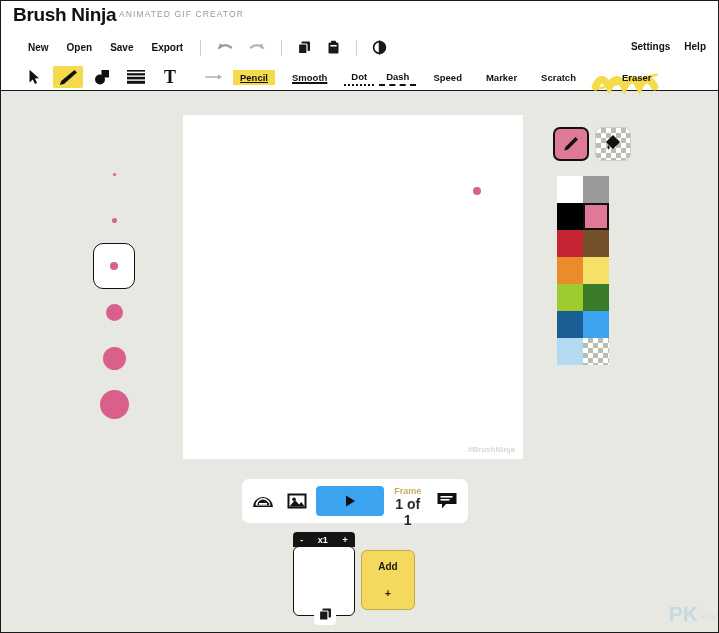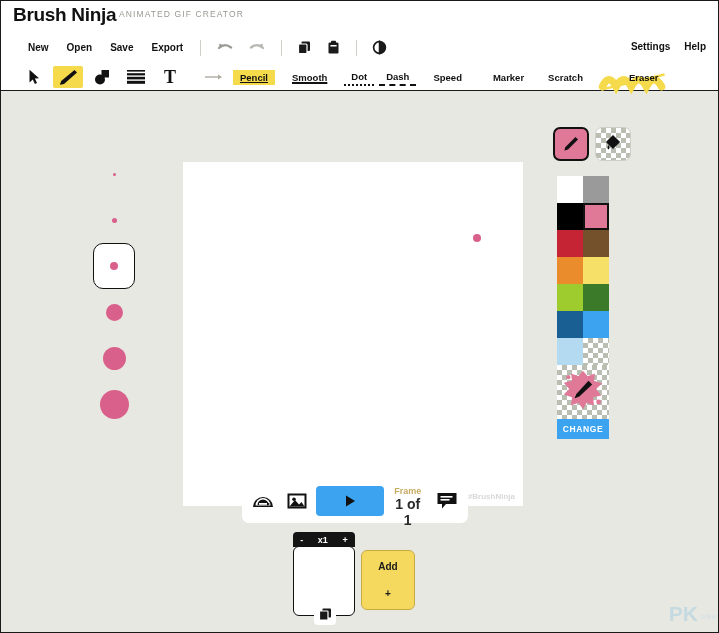--- a/index.html
+++ b/index.html
@@ -85,21 +85,20 @@
   .scribble-mark {
     position: absolute; left: -2px; top: 0px; right: -2px; bottom: -1px;
     pointer-events: none;
   }
 
   
   .canvas {
     position: absolute; left: 182px; top: 114px;
     width: 340px; height: 344px;
     background: #ffffff;
-    margin-top: 47px;
   }
   .canvas-dot {
     position: absolute; border-radius: 50%; background: #d9608a;
   }
   .watermark {
     position: absolute; right: 8px; bottom: 5px;
     font-size: 8px; color: #d8d8d8; font-weight: bold;
   }
 
   
@@ -323,21 +322,21 @@
           <path d="M14 2.5 L18 5 L14 7.5 Z" fill="#b0aca2"></path>
         </svg>
       </div>
 
       <div class="brushopts">
         <div class="bopt active">Pencil</div>
         <div class="bopt solid" style="margin-left:10px;">Smooth</div>
         <div class="bopt dotted" style="margin-left:10px;">Dot</div>
         <div class="bopt dashed" style="margin-left:5px;">Dash</div>
         <div class="bopt" style="margin-left:10px;">Speed</div>
-        <div class="bopt" style="margin-left:17px;">Marker</div>
+        <div class="bopt" style="margin-left:10px;">Marker</div>
         <div class="bopt" style="margin-left:10px;">Scratch</div>
         <div class="bopt scribble" style="margin-left:10px;">
           <svg class="scribble-mark" viewBox="0 0 46 16" preserveAspectRatio="none">
             <path d="M3 11 Q7 2 12 11 Q17 2 22 11 Q27 2 32 11 Q37 2 42 11" stroke="#f5da4b" stroke-width="5" fill="none" stroke-linecap="round"></path>
             <path d="M2 13 L44 3" stroke="#f5da4b" stroke-width="1.6" fill="none"></path>
           </svg>
           <span style="position:relative;z-index:2;padding-left:22px;">Eraser</span>
         </div>
       </div>
     </div>
@@ -396,30 +395,20 @@
     <div class="sw" style="background:#ea8b2c;"></div>
     <div class="sw" style="background:#f6e068;"></div>
     <div class="sw" style="background:#9ecb2d;"></div>
     <div class="sw" style="background:#3a7a28;"></div>
     <div class="sw" style="background:#1a5f93;"></div>
     <div class="sw" style="background:#3ba3ef;"></div>
     <div class="sw" style="background:#b3daf0;"></div>
     <div class="sw checker"></div>
   </div>
 
-  <div class="preview checker">
-    <svg class="splat" viewBox="0 0 48 48">
-      <path d="M24 3 L29 9 L37 6 L36 14 L45 17 L38 23 L44 30 L35 32 L36 41 L28 38 L24 45 L19 38 L11 41 L12 32 L3 29 L9 23 L3 16 L12 14 L11 6 L19 9 Z" fill="#e07898"></path>
-      <circle cx="8" cy="10" r="2.3" fill="#e07898"></circle>
-      <circle cx="41" cy="37" r="2.6" fill="#e07898"></circle>
-      <path d="M30 14 L34 18 L20 31 L15 33 L17 28 Z" fill="#111"></path>
-      <path d="M15 33 L17 28 L19 30 Z" fill="#111"></path>
-    </svg>
-    <div class="change-btn">CHANGE</div>
-  </div>
 
   <div class="bottombar">
     <div class="bb-ic">
       <svg width="24" height="20" viewBox="0 0 24 20">
         <path d="M2 16 A10 10 0 0 1 22 16 Z" fill="#111"></path>
         <path d="M4.5 14.5 A7.5 7.5 0 0 1 19.5 14.5 Z" fill="#ffffff"></path>
         <path d="M6.5 14 A5.5 5.5 0 0 1 17.5 14 Z" fill="#111"></path>
         <rect x="8" y="12" width="9" height="1.8" fill="#ffffff"></rect>
         <path d="M16 11 L19 12.9 L16 14.8 Z" fill="#111"></path>
       </svg>

